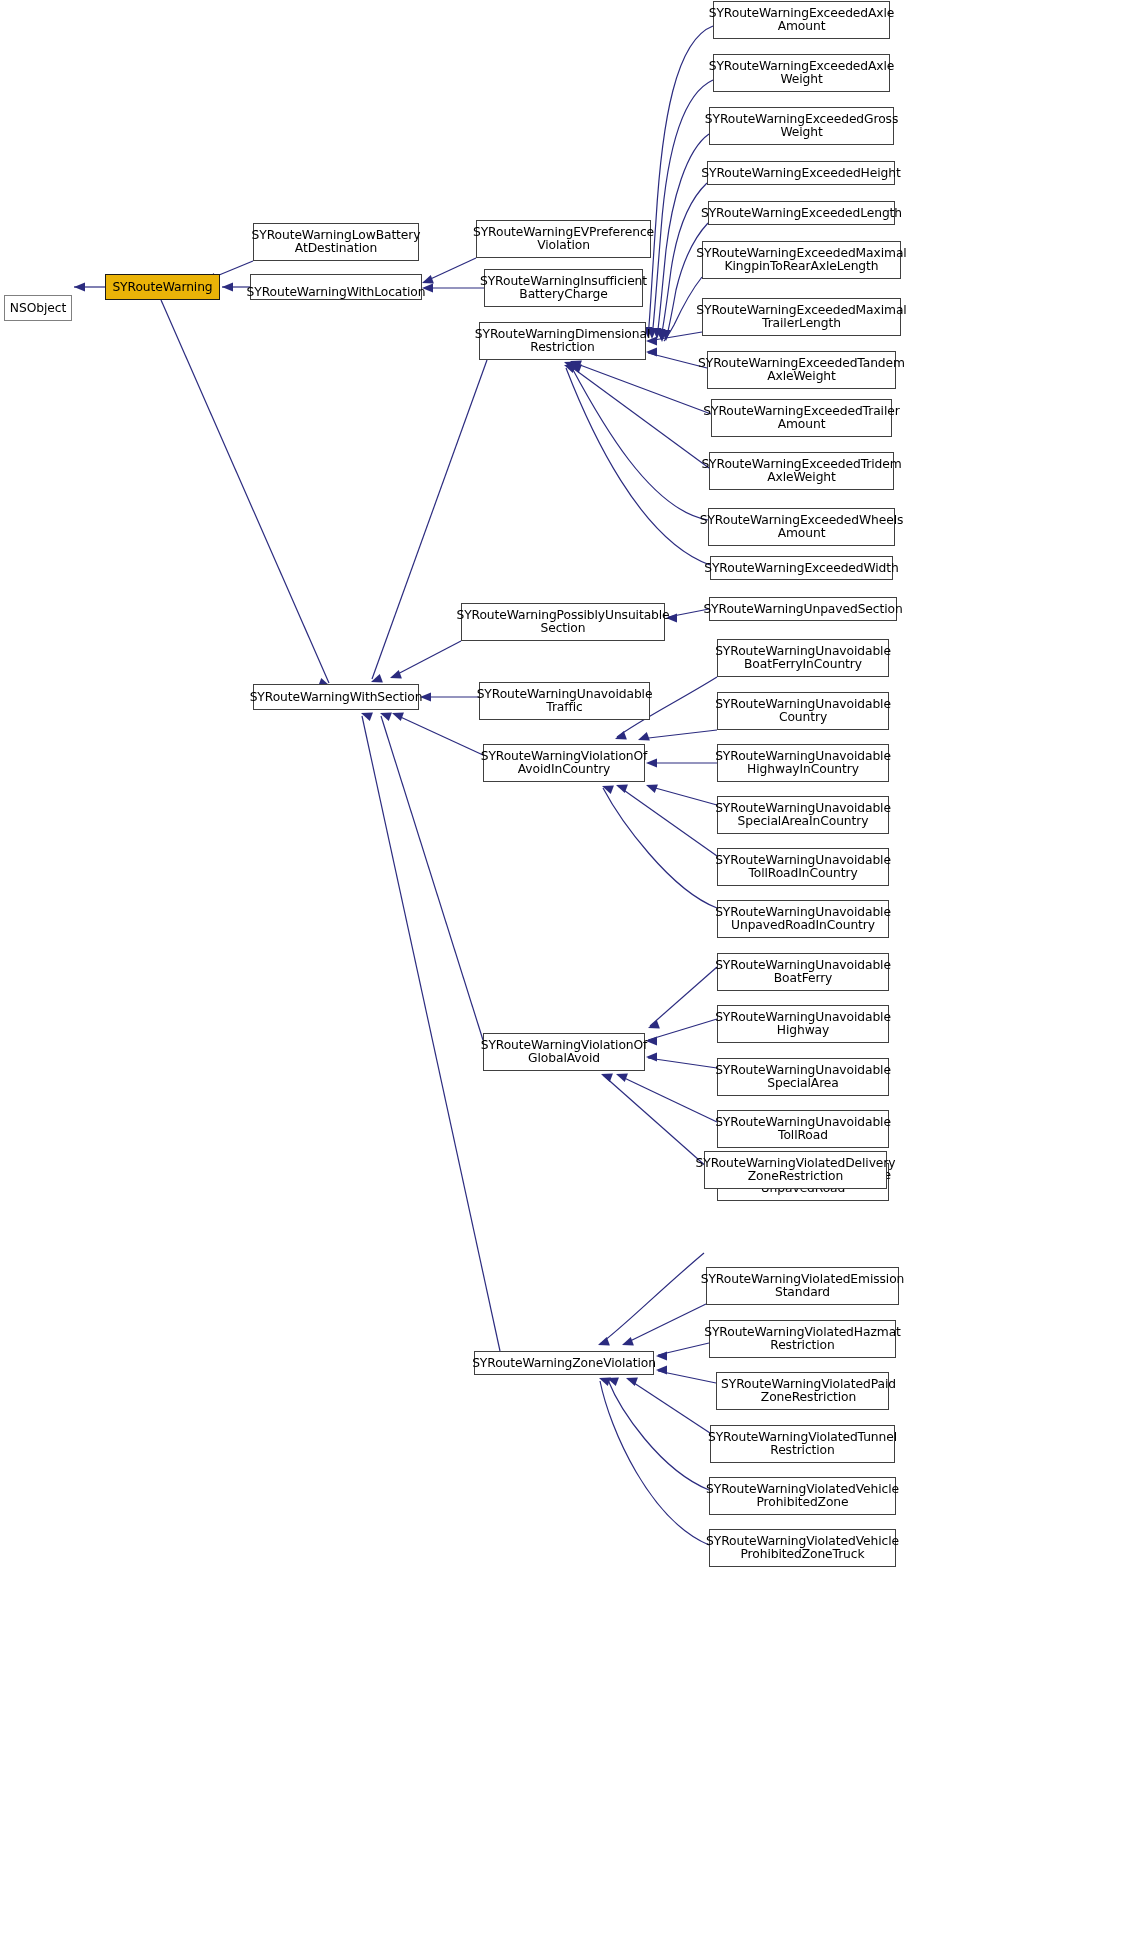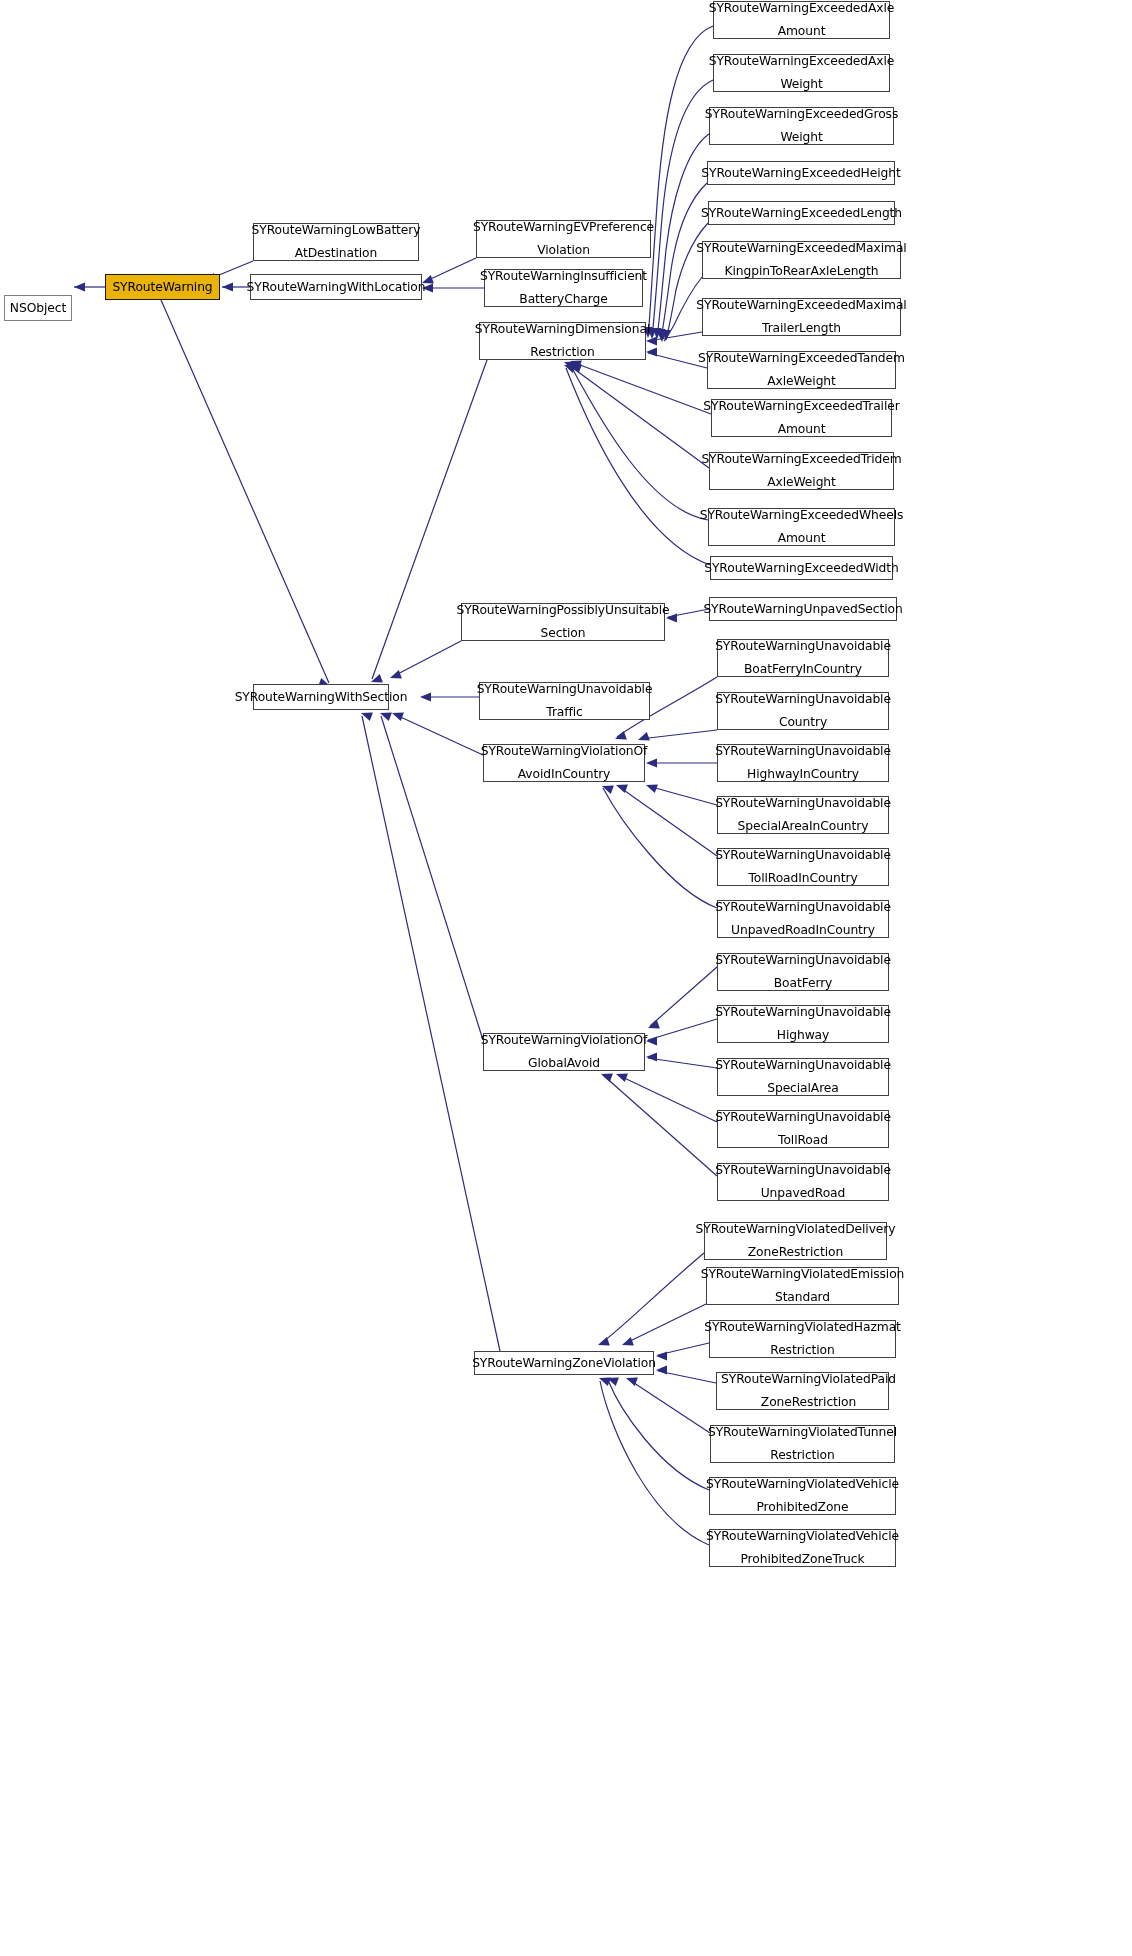--- a/index.html
+++ b/index.html
@@ -27,21 +27,21 @@
     position: absolute;
     box-sizing: border-box;
     border: 1px solid #404040;
     background: #ffffff;
     color: #000000;
     display: flex;
     align-items: center;
     justify-content: center;
     text-align: center;
     font-size: 12.3px;
-    line-height: 23px;
+    line-height: 13px;
     letter-spacing: -0.1px;
     padding: 0 3px;
     white-space: pre-line;
     z-index: 2;
   }
   .node.root {
     background: #eab308;
     border: 1px solid #1a1a1a;
   }
   .node.plain {
@@ -168,21 +168,21 @@
     <div class="node" style="left: 711px; top: 399px; width: 181px; height: 38px;"><span>SYRouteWarningExceededTrailer
 Amount</span></div>
     <div class="node" style="left: 709px; top: 452px; width: 185px; height: 38px;"><span>SYRouteWarningExceededTridem
 AxleWeight</span></div>
     <div class="node" style="left: 708px; top: 508px; width: 187px; height: 38px;"><span>SYRouteWarningExceededWheels
 Amount</span></div>
     <div class="node" style="left: 710px; top: 556px; width: 183px; height: 24px;"><span>SYRouteWarningExceededWidth</span></div>
     <div class="node" style="left: 461px; top: 603px; width: 204px; height: 38px;"><span>SYRouteWarningPossiblyUnsuitable
 Section</span></div>
     <div class="node" style="left: 709px; top: 597px; width: 188px; height: 24px;"><span>SYRouteWarningUnpavedSection</span></div>
-    <div class="node" style="left: 253px; top: 684px; width: 136px; height: 26px;"><span>SYRouteWarningWithSection</span></div>
+    <div class="node" style="left: 253px; top: 684px; width: 166px; height: 26px;"><span>SYRouteWarningWithSection</span></div>
     <div class="node" style="left: 479px; top: 682px; width: 171px; height: 38px;"><span>SYRouteWarningUnavoidable
 Traffic</span></div>
     <div class="node" style="left: 483px; top: 744px; width: 162px; height: 38px;"><span>SYRouteWarningViolationOf
 AvoidInCountry</span></div>
     <div class="node" style="left: 717px; top: 639px; width: 172px; height: 38px;"><span>SYRouteWarningUnavoidable
 BoatFerryInCountry</span></div>
     <div class="node" style="left: 717px; top: 692px; width: 172px; height: 38px;"><span>SYRouteWarningUnavoidable
 Country</span></div>
     <div class="node" style="left: 717px; top: 744px; width: 172px; height: 38px;"><span>SYRouteWarningUnavoidable
 HighwayInCountry</span></div>
@@ -198,21 +198,21 @@
 BoatFerry</span></div>
     <div class="node" style="left: 717px; top: 1005px; width: 172px; height: 38px;"><span>SYRouteWarningUnavoidable
 Highway</span></div>
     <div class="node" style="left: 717px; top: 1058px; width: 172px; height: 38px;"><span>SYRouteWarningUnavoidable
 SpecialArea</span></div>
     <div class="node" style="left: 717px; top: 1110px; width: 172px; height: 38px;"><span>SYRouteWarningUnavoidable
 TollRoad</span></div>
     <div class="node" style="left: 717px; top: 1163px; width: 172px; height: 38px;"><span>SYRouteWarningUnavoidable
 UnpavedRoad</span></div>
     <div class="node" style="left: 474px; top: 1351px; width: 180px; height: 24px;"><span>SYRouteWarningZoneViolation</span></div>
-    <div class="node" style="left: 704px; top: 1222px; width: 183px; height: 38px;"><span>SYRouteWarningViolatedDelivery
+    <div class="node" style="left: 704px; top: 1151px; width: 183px; height: 38px;"><span>SYRouteWarningViolatedDelivery
 ZoneRestriction</span></div>
     <div class="node" style="left: 706px; top: 1267px; width: 193px; height: 38px;"><span>SYRouteWarningViolatedEmission
 Standard</span></div>
     <div class="node" style="left: 709px; top: 1320px; width: 187px; height: 38px;"><span>SYRouteWarningViolatedHazmat
 Restriction</span></div>
     <div class="node" style="left: 716px; top: 1372px; width: 173px; height: 38px; padding-left: 15px;"><span>SYRouteWarningViolatedPaid
 ZoneRestriction</span></div>
     <div class="node" style="left: 710px; top: 1425px; width: 185px; height: 38px;"><span>SYRouteWarningViolatedTunnel
 Restriction</span></div>
     <div class="node" style="left: 709px; top: 1477px; width: 187px; height: 38px;"><span>SYRouteWarningViolatedVehicle

